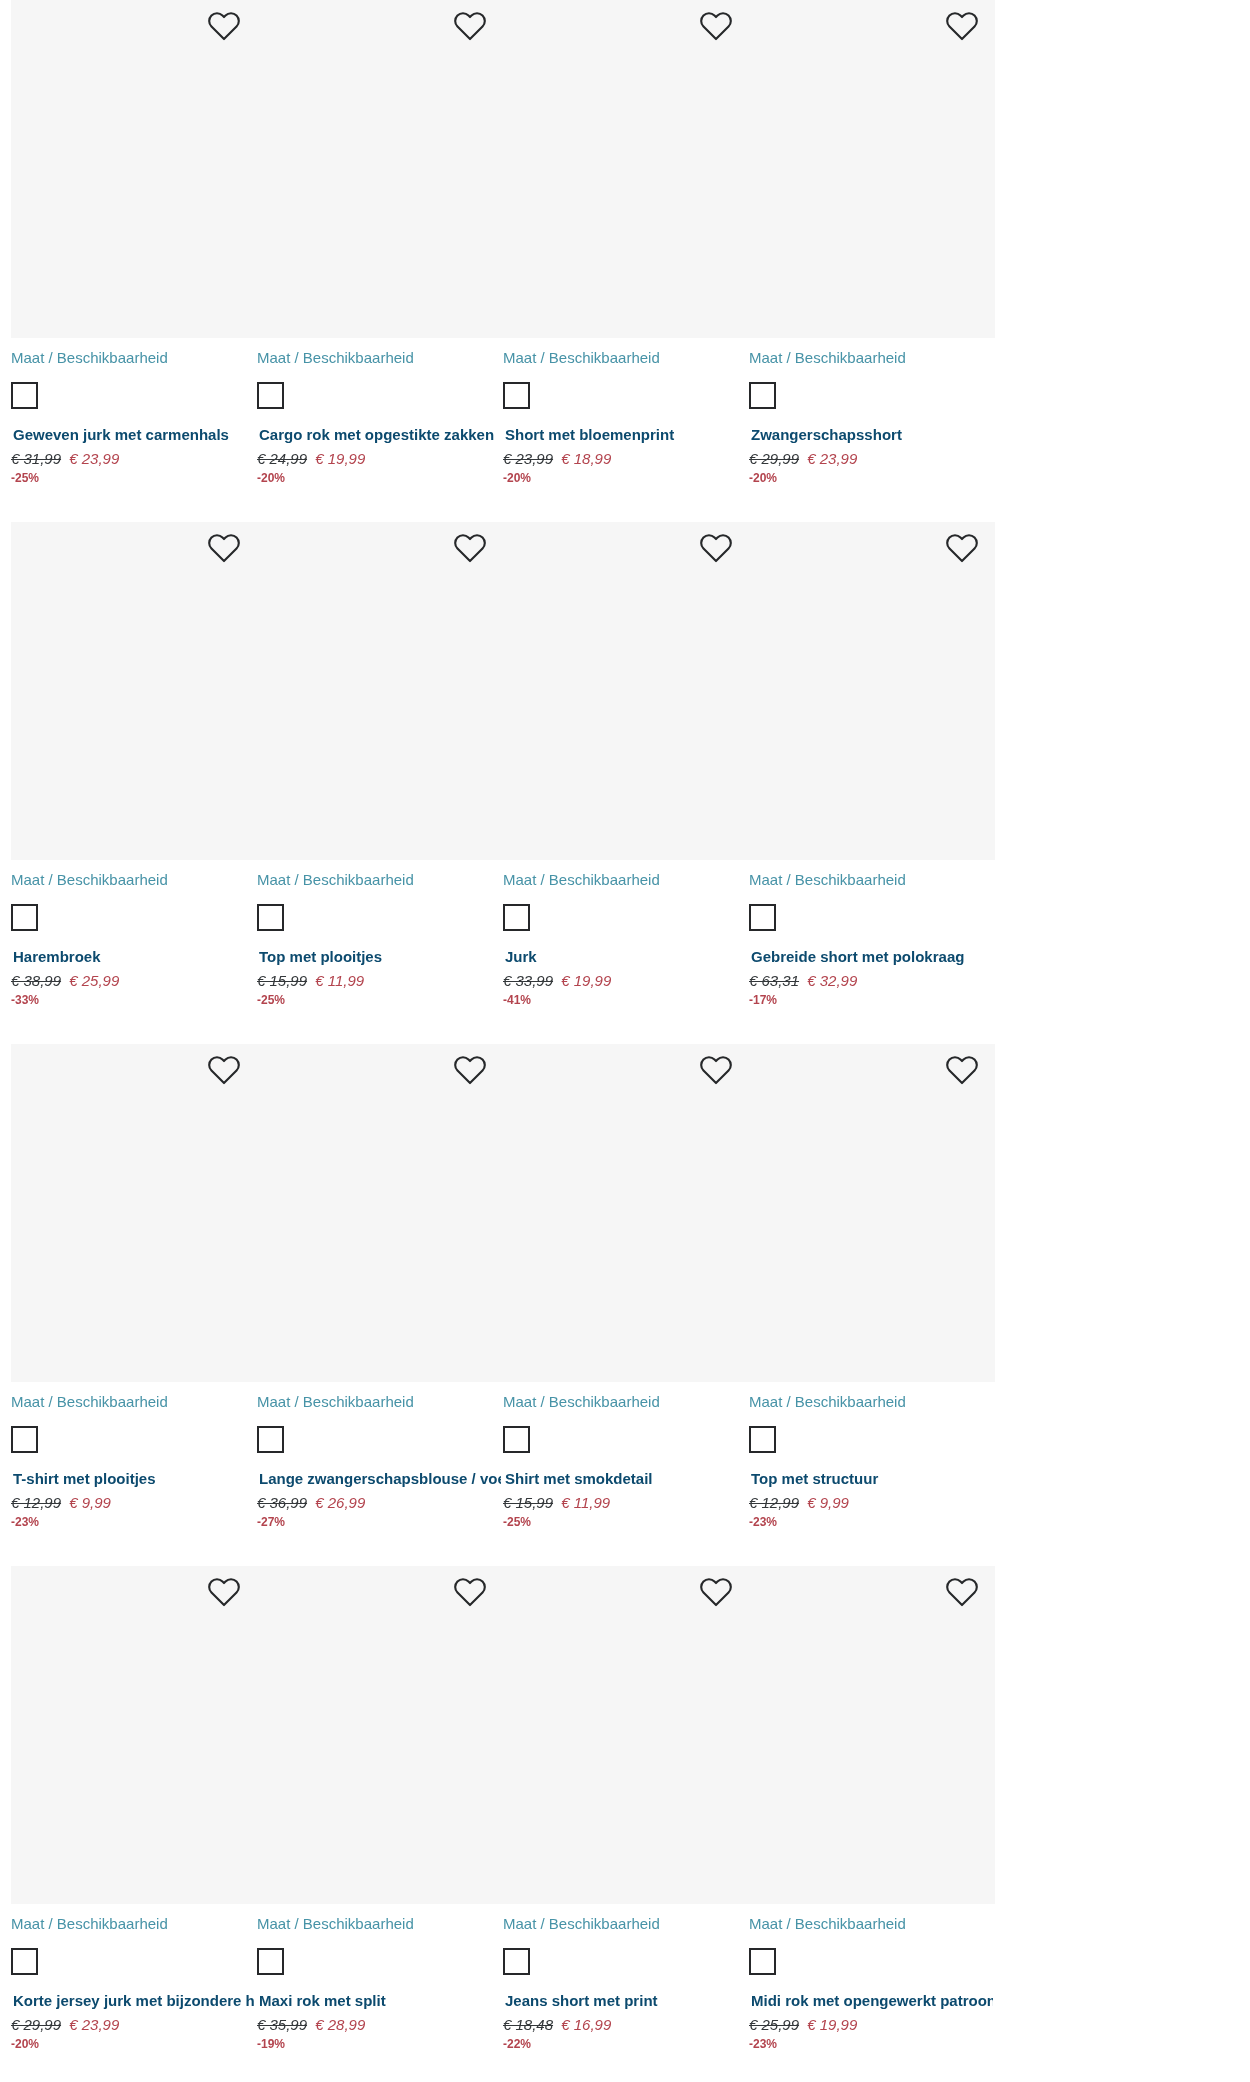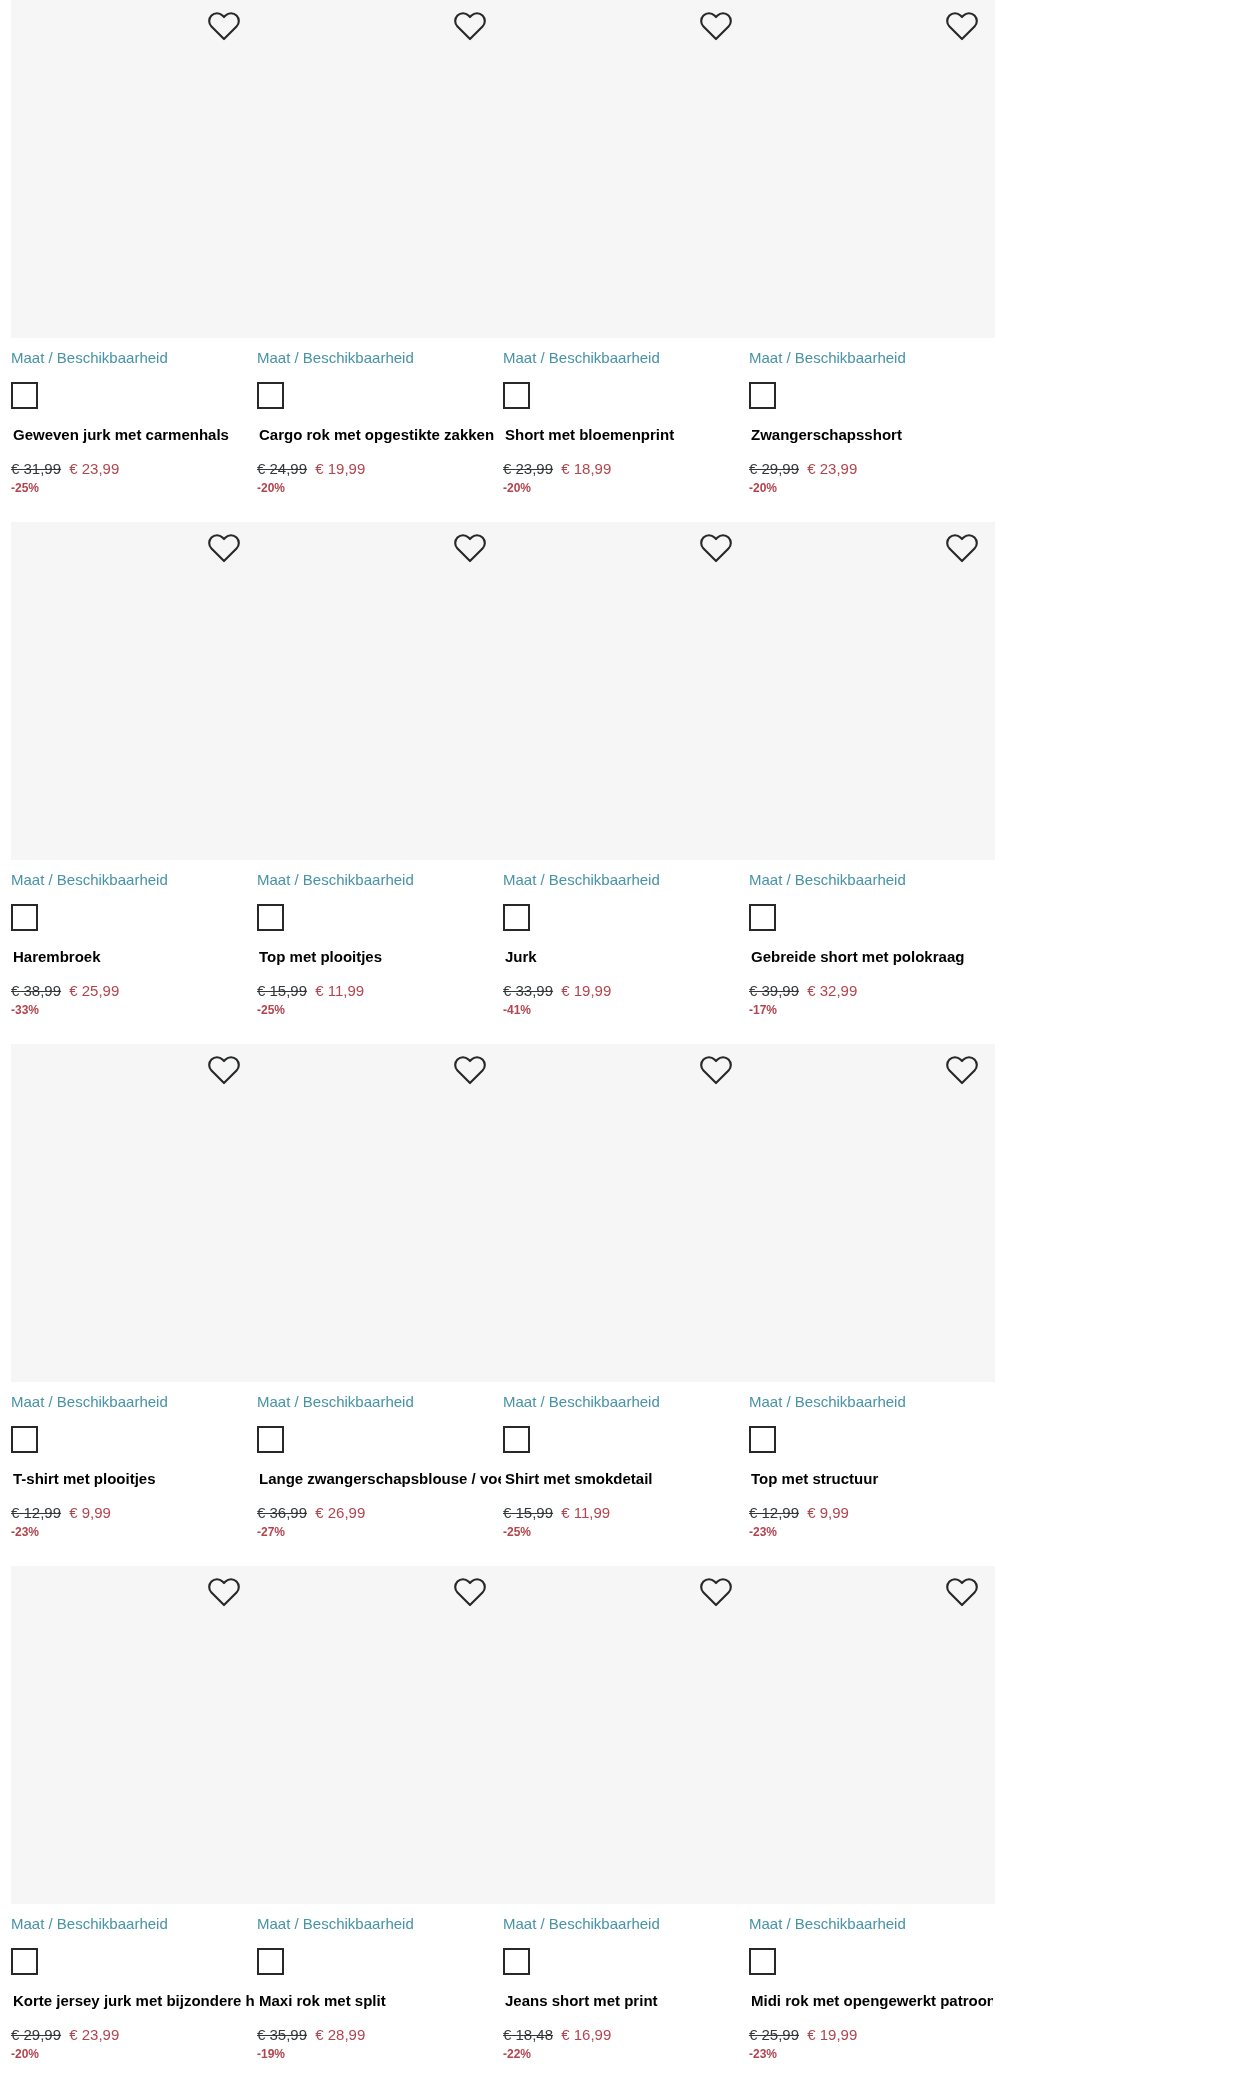--- a/index.html
+++ b/index.html
@@ -59,30 +59,31 @@
     cursor:pointer;
     vertical-align:top;
   }
   .name{
     display:block;
     margin:12px auto 0;
     max-width:242px;
     font-size:15px;
     font-weight:bold;
     line-height:20px;
-    color:#000000;
+    color:#0c4a6e;
     text-decoration:none;
     white-space:nowrap;
     overflow:hidden;
     cursor:pointer;
   }
   .price-line{
-    margin-top:14px;
+    margin-top:4px;
     font-size:15px;
     line-height:20px;
+    font-style:italic;
   }
   .old{
     color:#33373a;
     text-decoration:line-through;
     margin-right:4px;
   }
   .new{ color:var(--red); }
   .disc{
     margin-top:0px;
     font-size:12px;
@@ -257,21 +258,21 @@
         </svg>
       </button>
     </div>
     <div class="info">
       <a class="maat">Maat / Beschikbaarheid</a>
       <div class="cb-wrap">
         <span class="cb"></span>
       </div>
       <a class="name">Gebreide short met polokraag</a>
       <div class="price-line">
-        <span class="old">€ 39,99</span>
+        <span class="old">€ 63,31</span>
         <span class="new">€ 32,99</span>
       </div>
       <div class="disc">-17%</div>
     </div>
   </div>
 
   <div class="tile">
     <div class="img-area">
       <button class="wish">
         <svg viewBox="0 0 24 24" fill="none" stroke="currentColor" stroke-width="1.5" stroke-linecap="round" stroke-linejoin="round">

